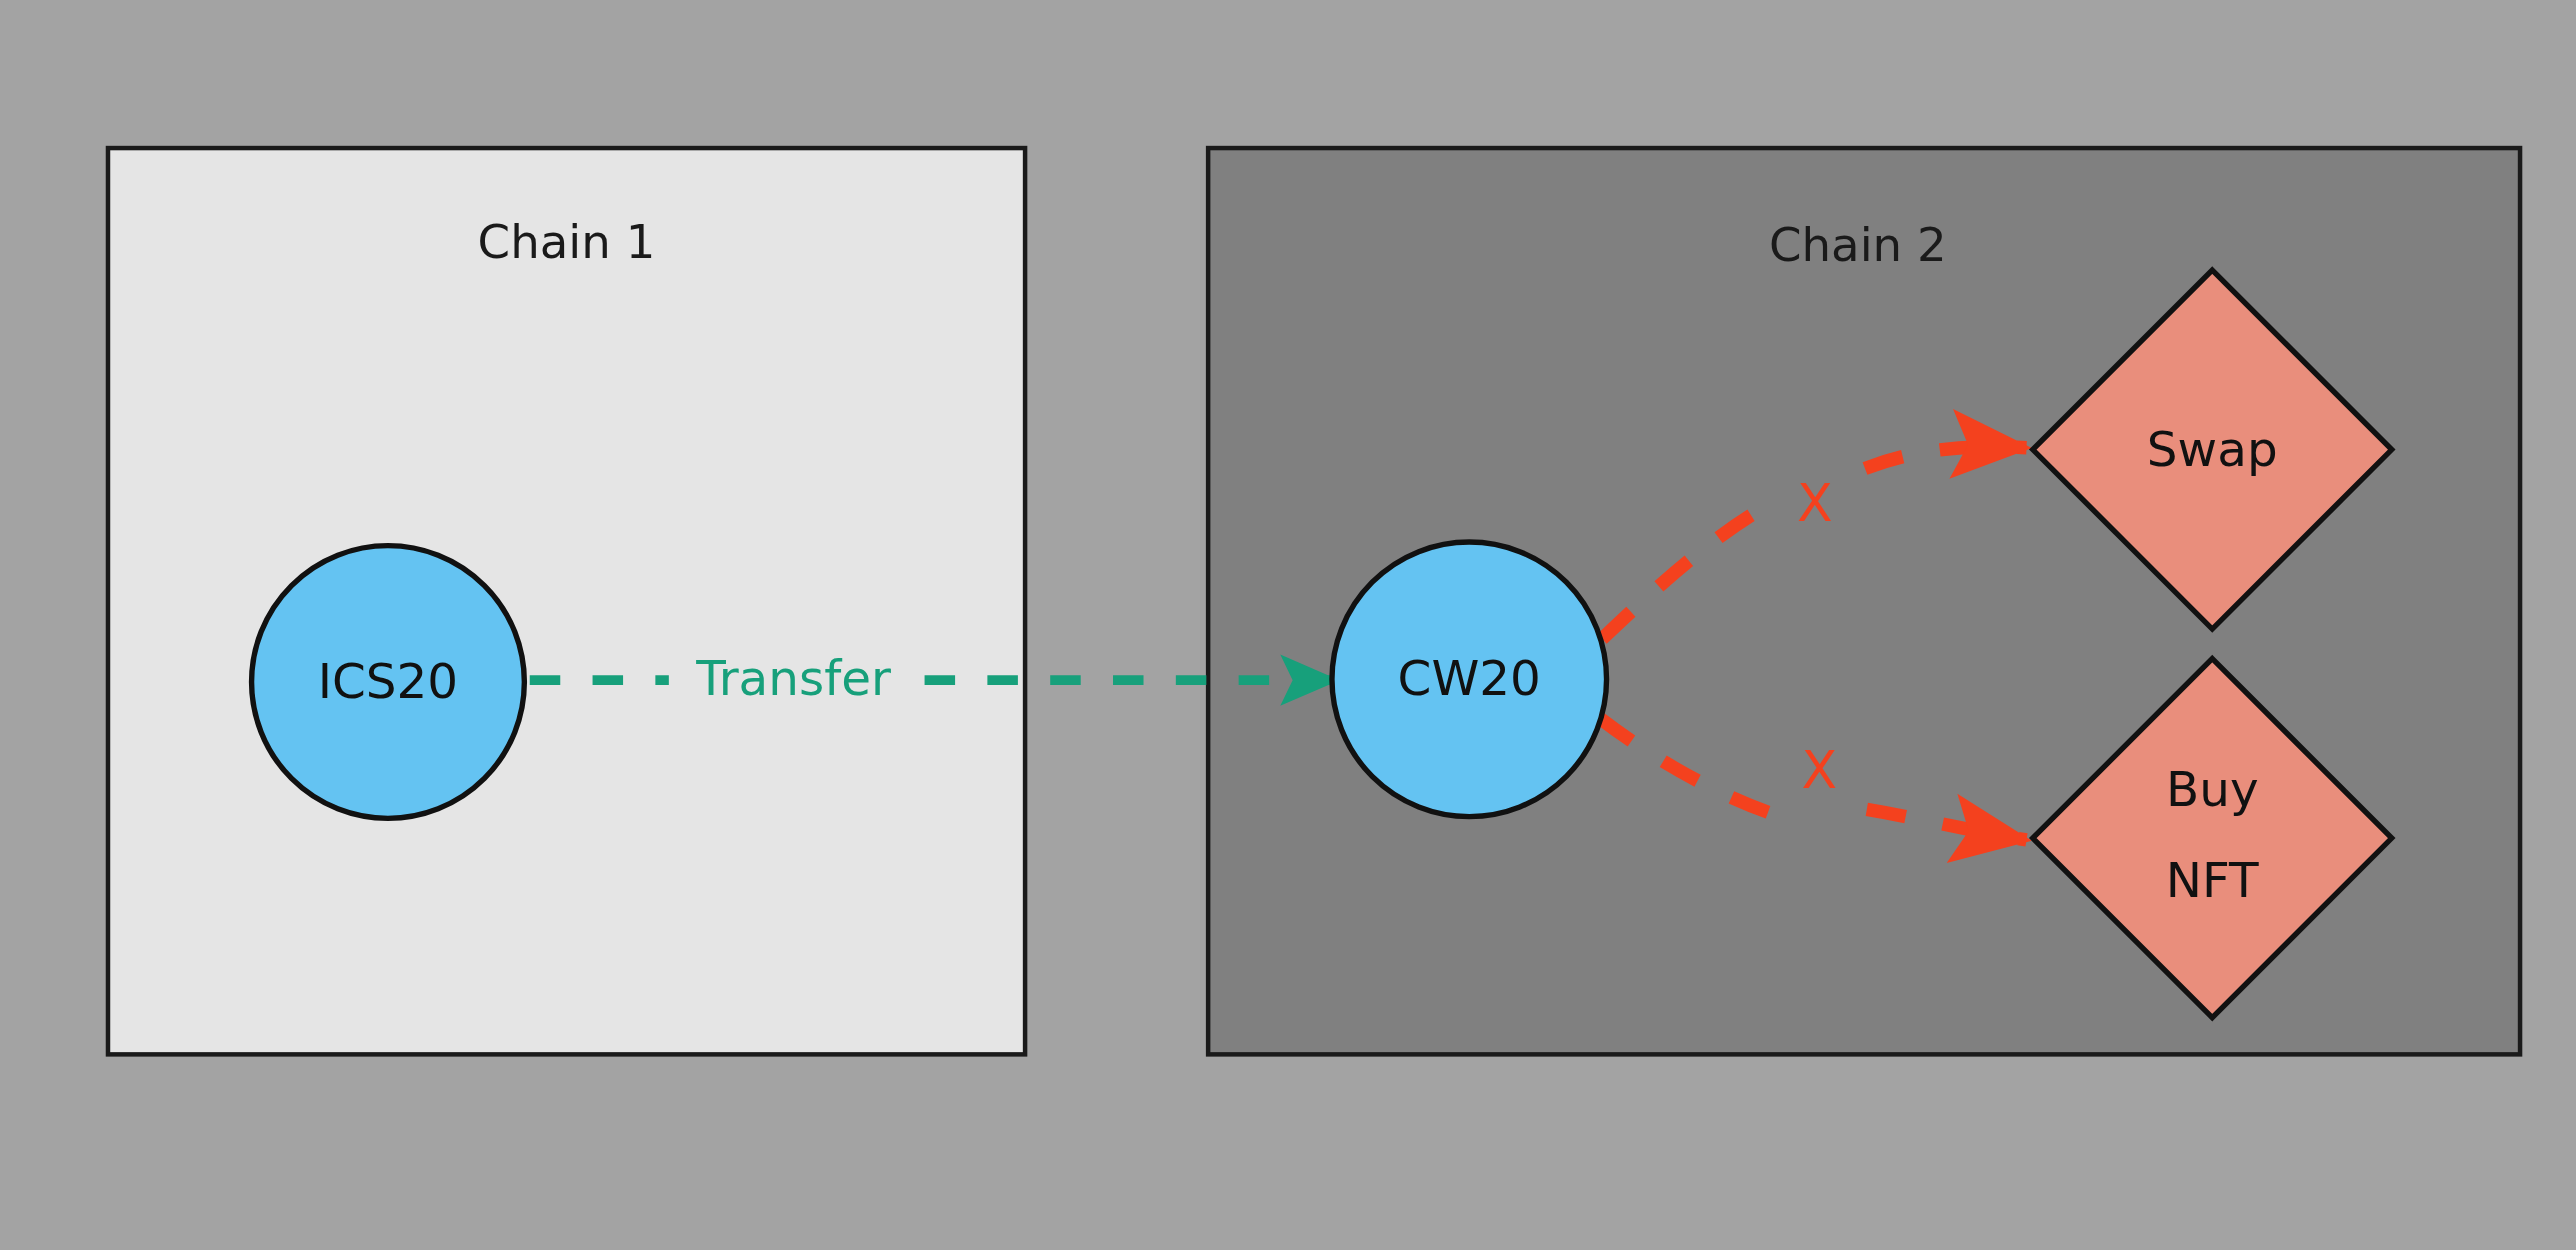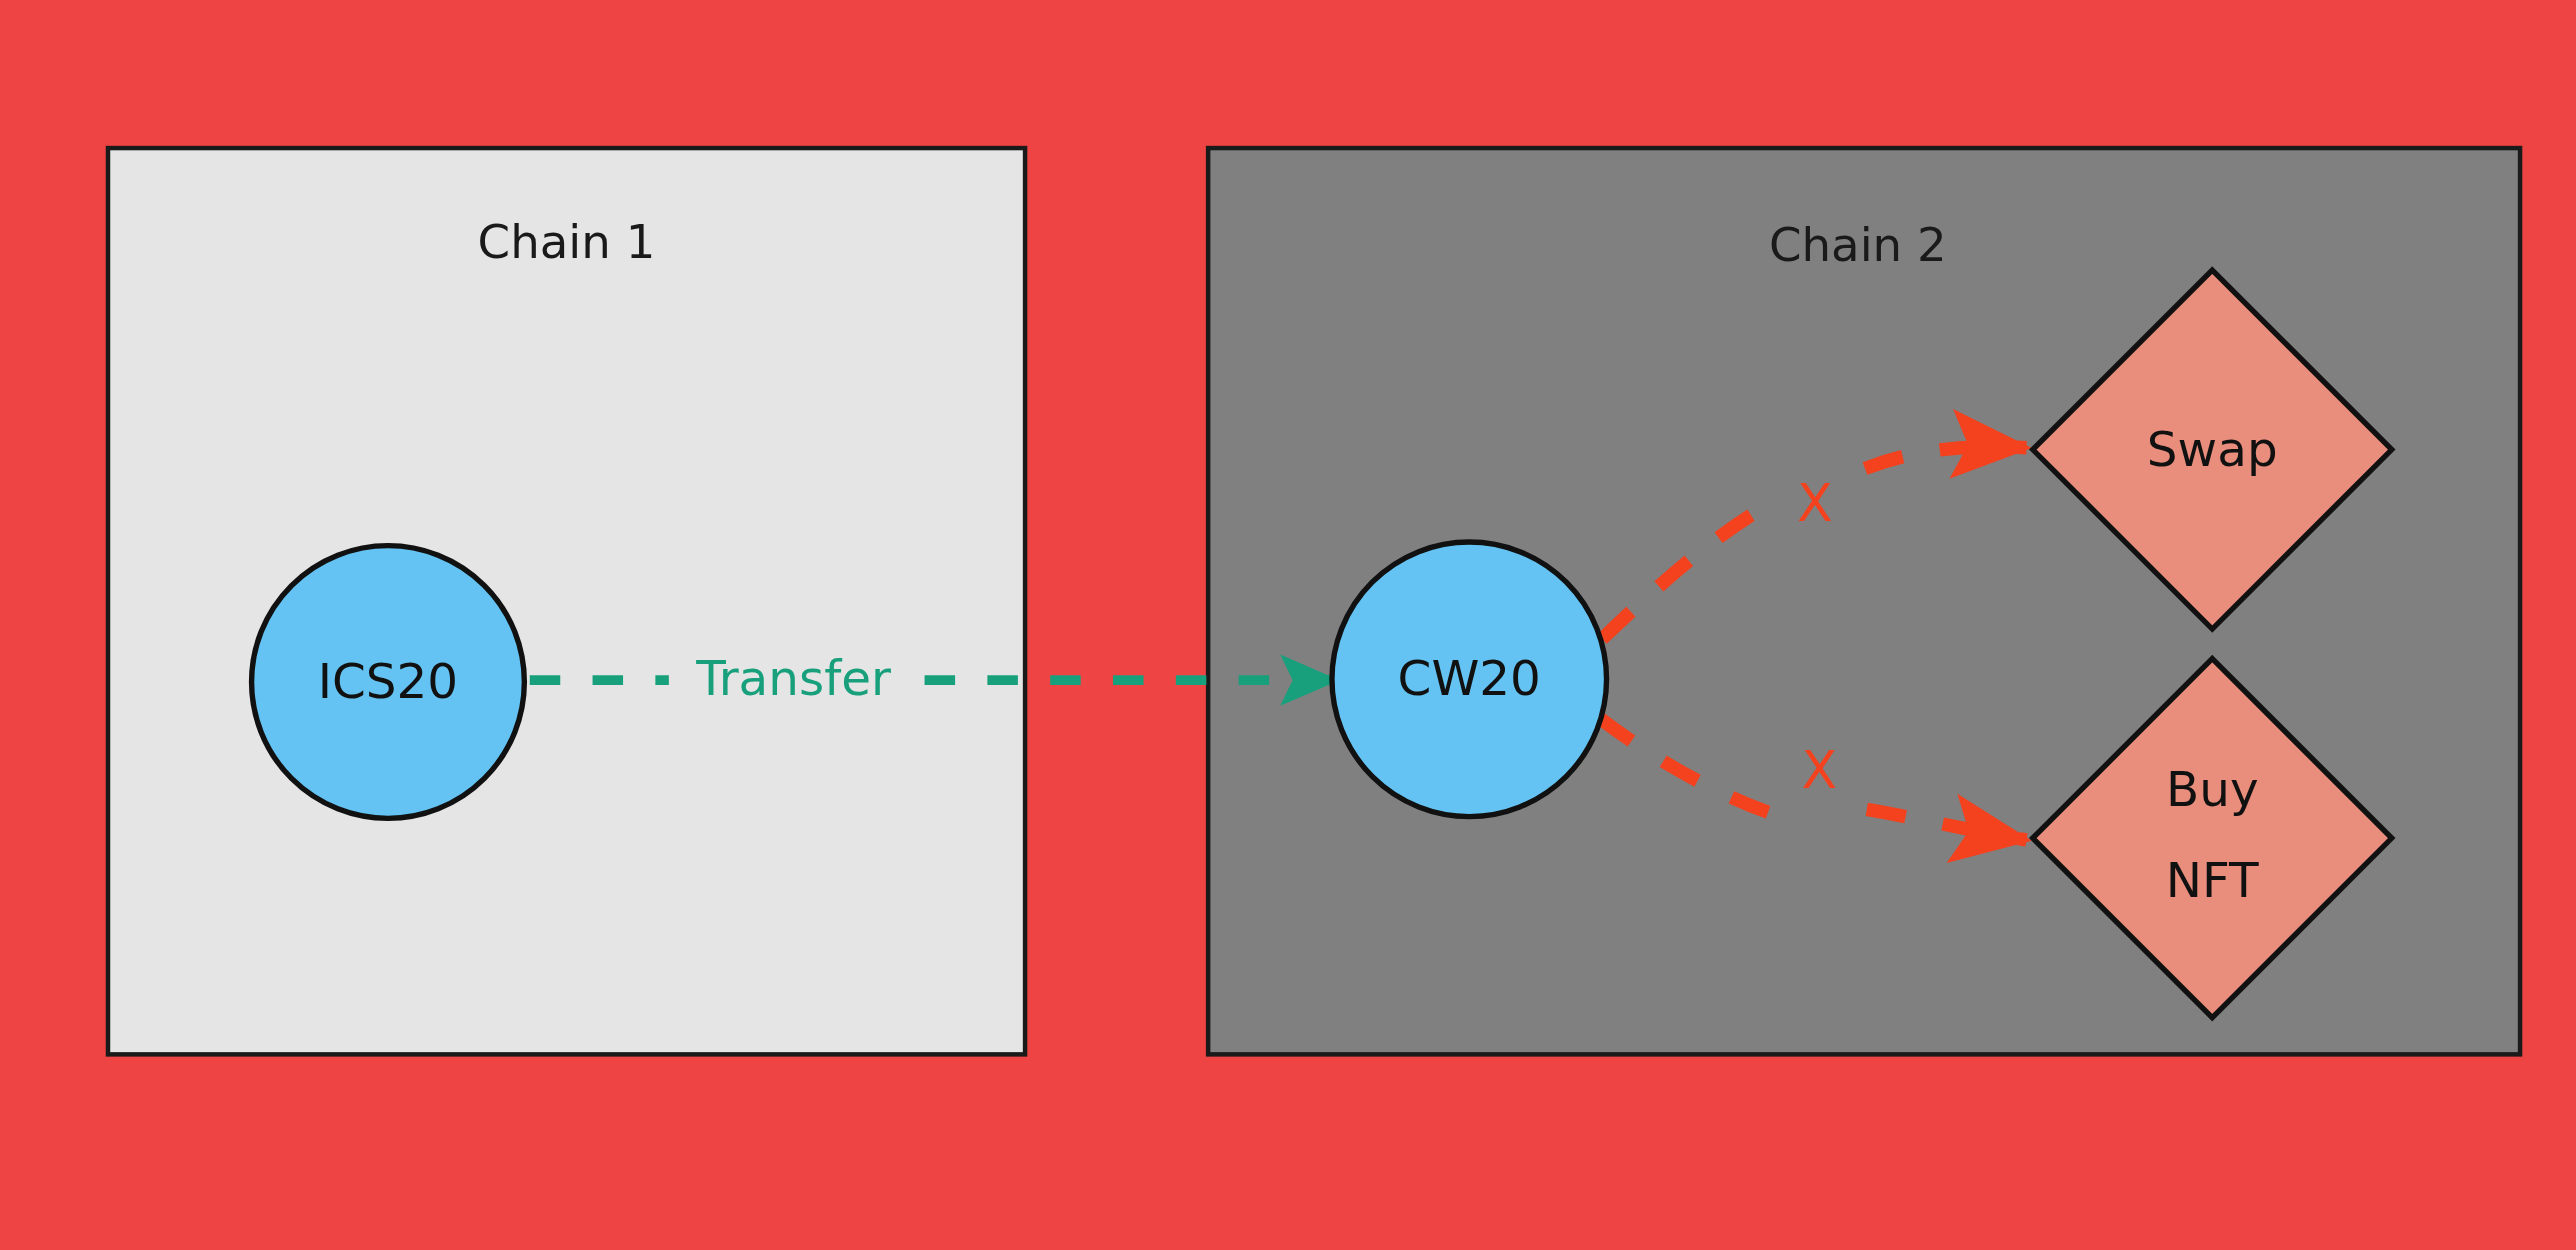--- a/index.html
+++ b/index.html
@@ -10,21 +10,21 @@
   body {
     width: 2576px;
     height: 1250px;
     font-family: "DejaVu Sans", sans-serif;
     overflow: hidden;
   }
   #stage {
     position: relative;
     width: 2576px;
     height: 1250px;
-    background: #ef4444;
+    background: #a3a3a3;
   }
   #diagram-svg {
     position: absolute;
     left: 0;
     top: 0;
     width: 2576px;
     height: 1250px;
     display: block;
   }
   .chain-box-label {

